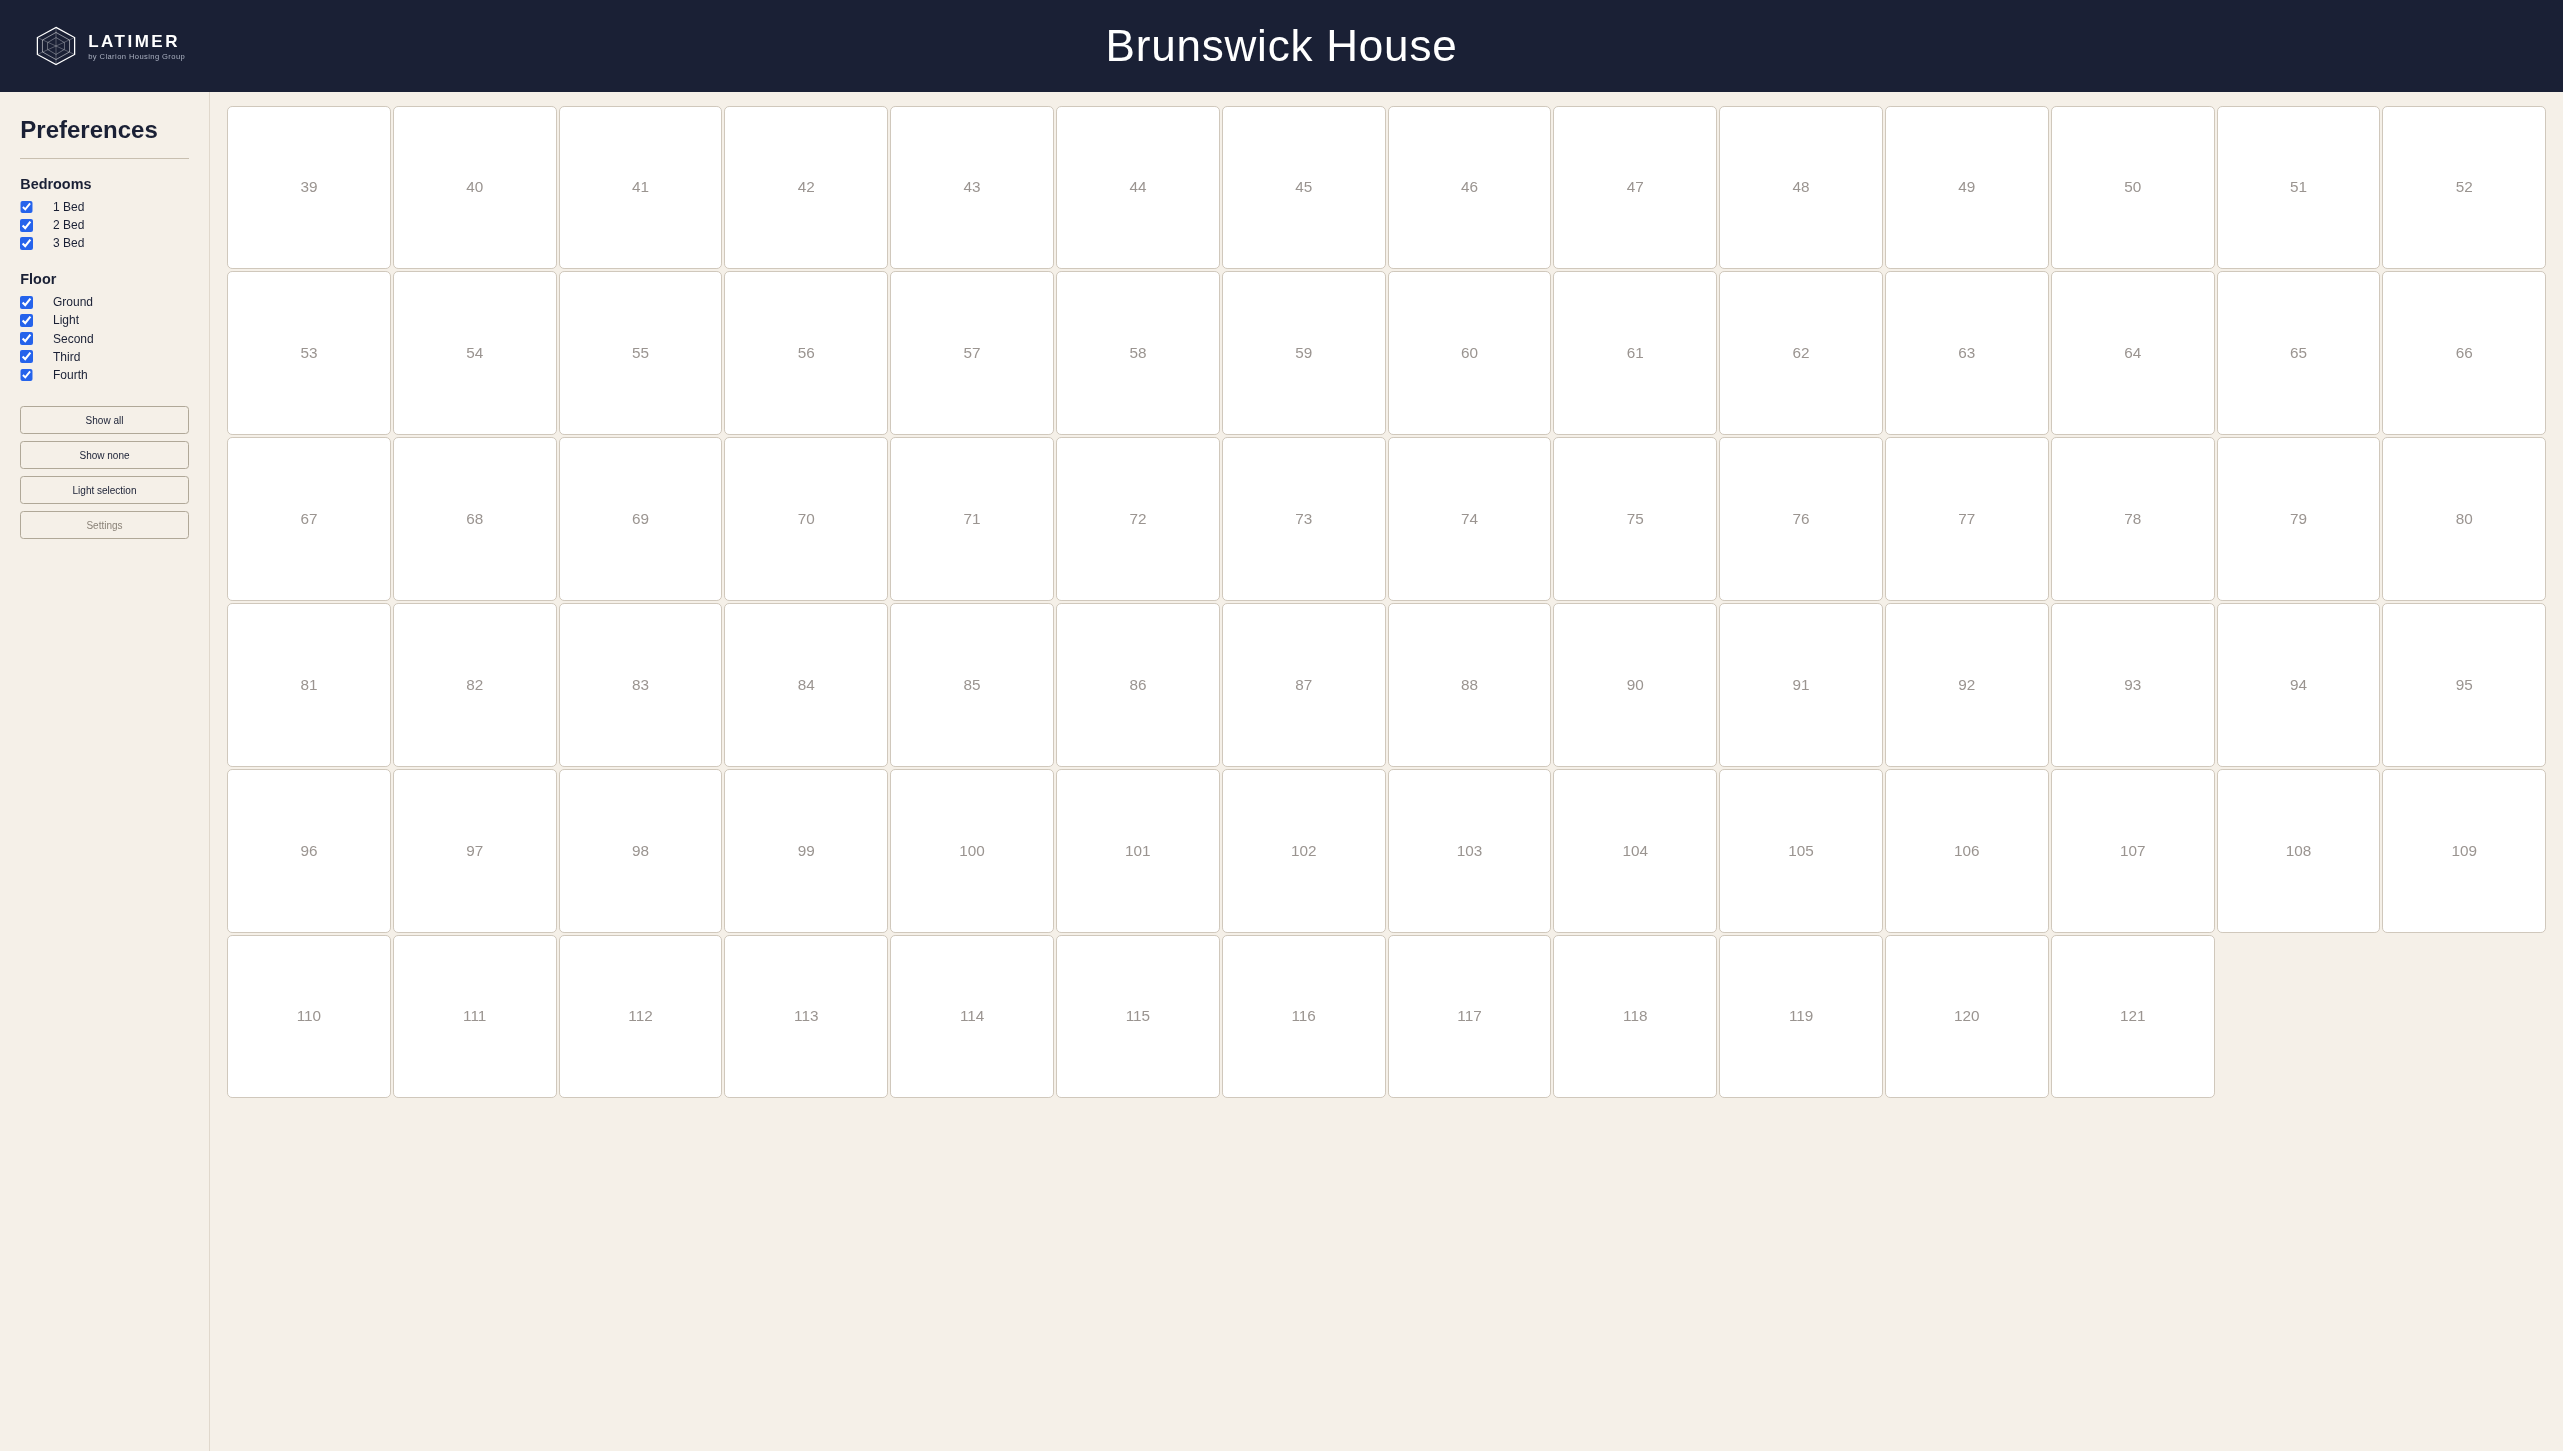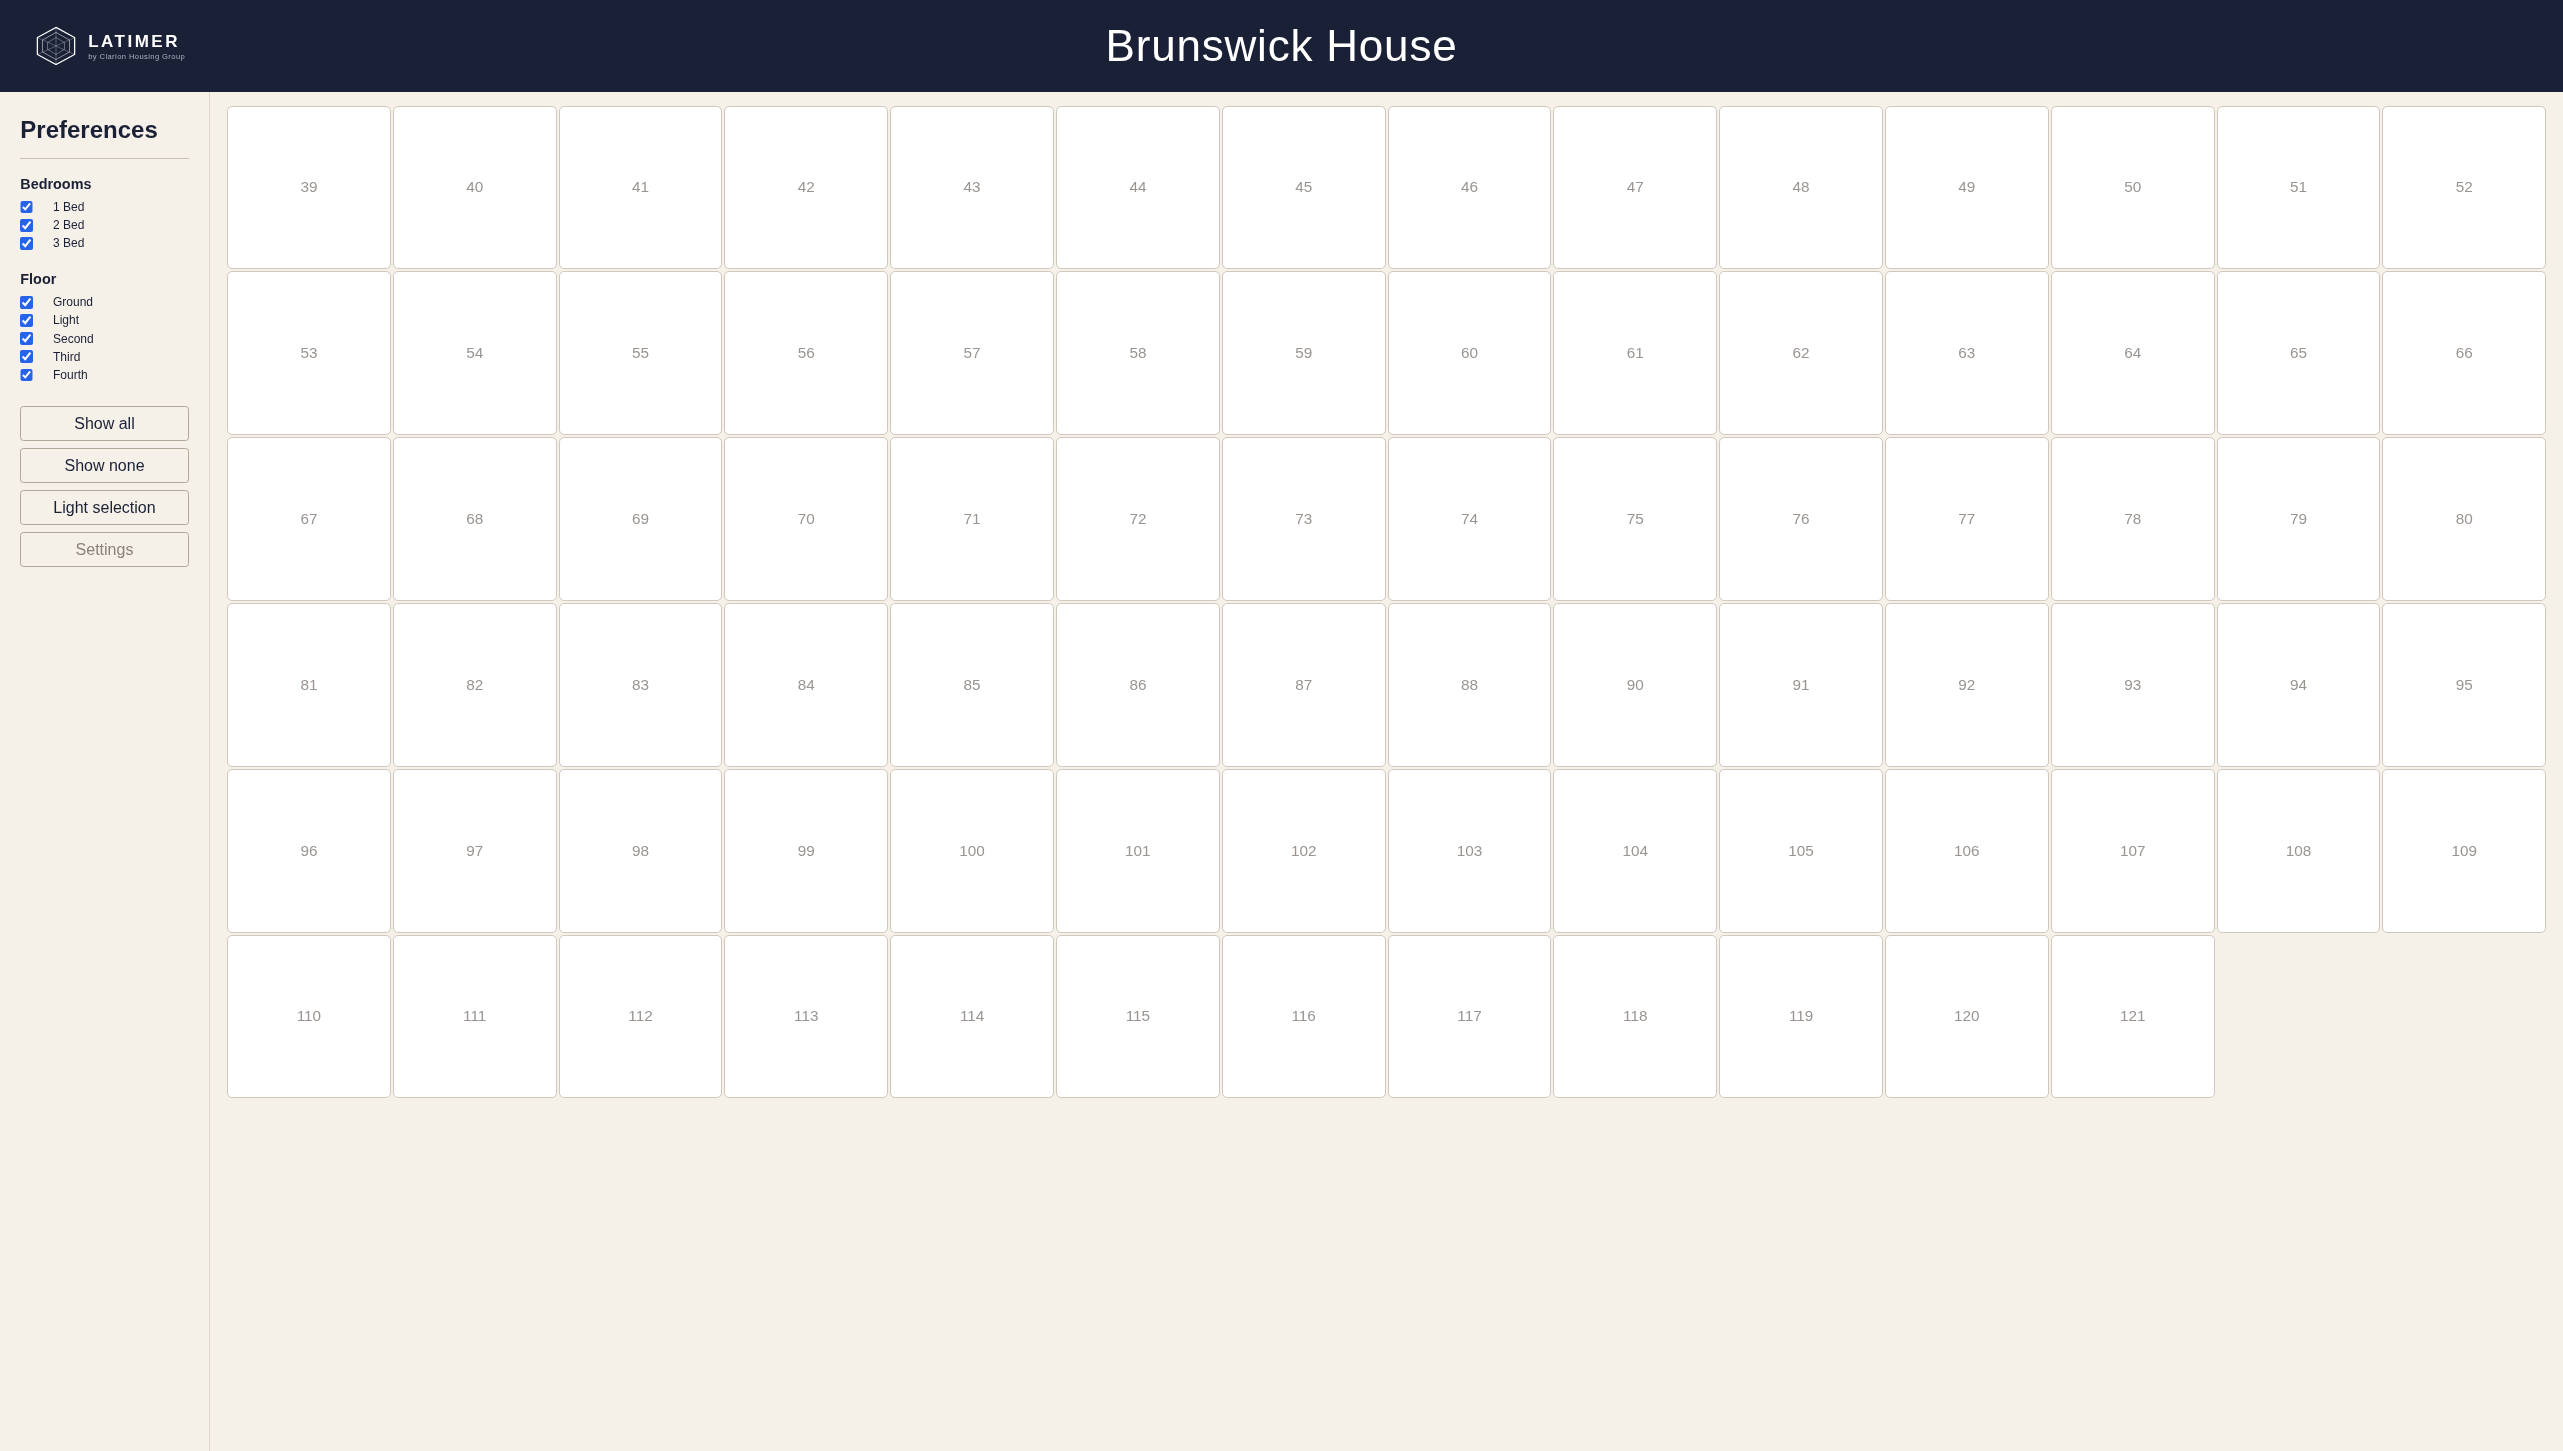--- a/index.html
+++ b/index.html
@@ -111,21 +111,21 @@
 
     
     .sidebar-btn {
       display: block;
       width: 100%;
       padding: 7.6px 10.2px;
       margin-bottom: 6.8px;
       background: transparent;
       border: 0.8px solid #b0a898;
       border-radius: 3.4px;
-      font-size: 16px;
+      font-size: 10px;
       color: #1a2035;
       cursor: pointer;
       text-align: center;
     }
     #settings-btn {
       color: #8a8278;
     }
 
     
     #content-area {

